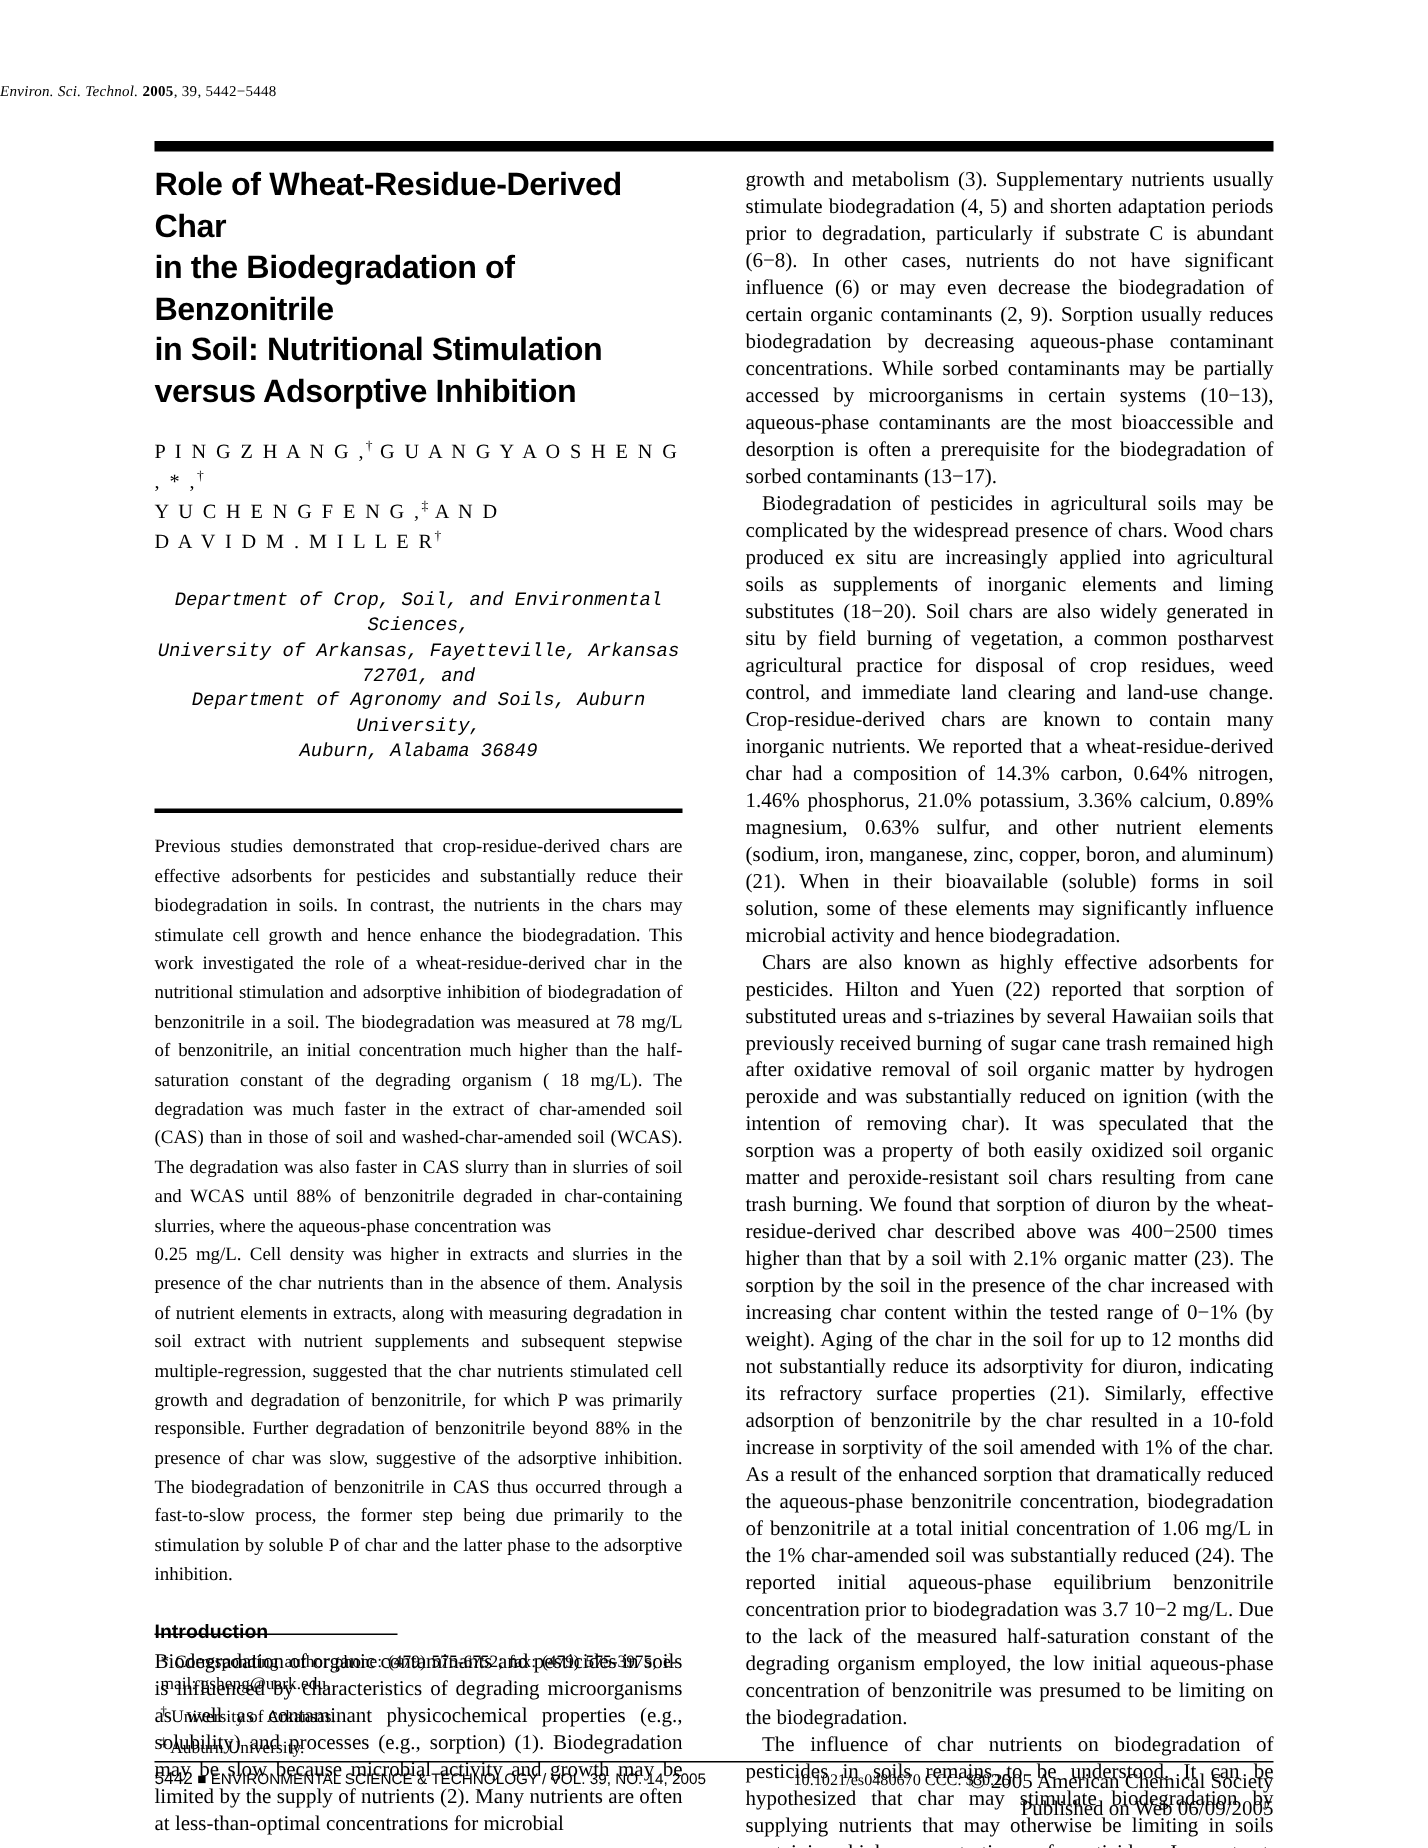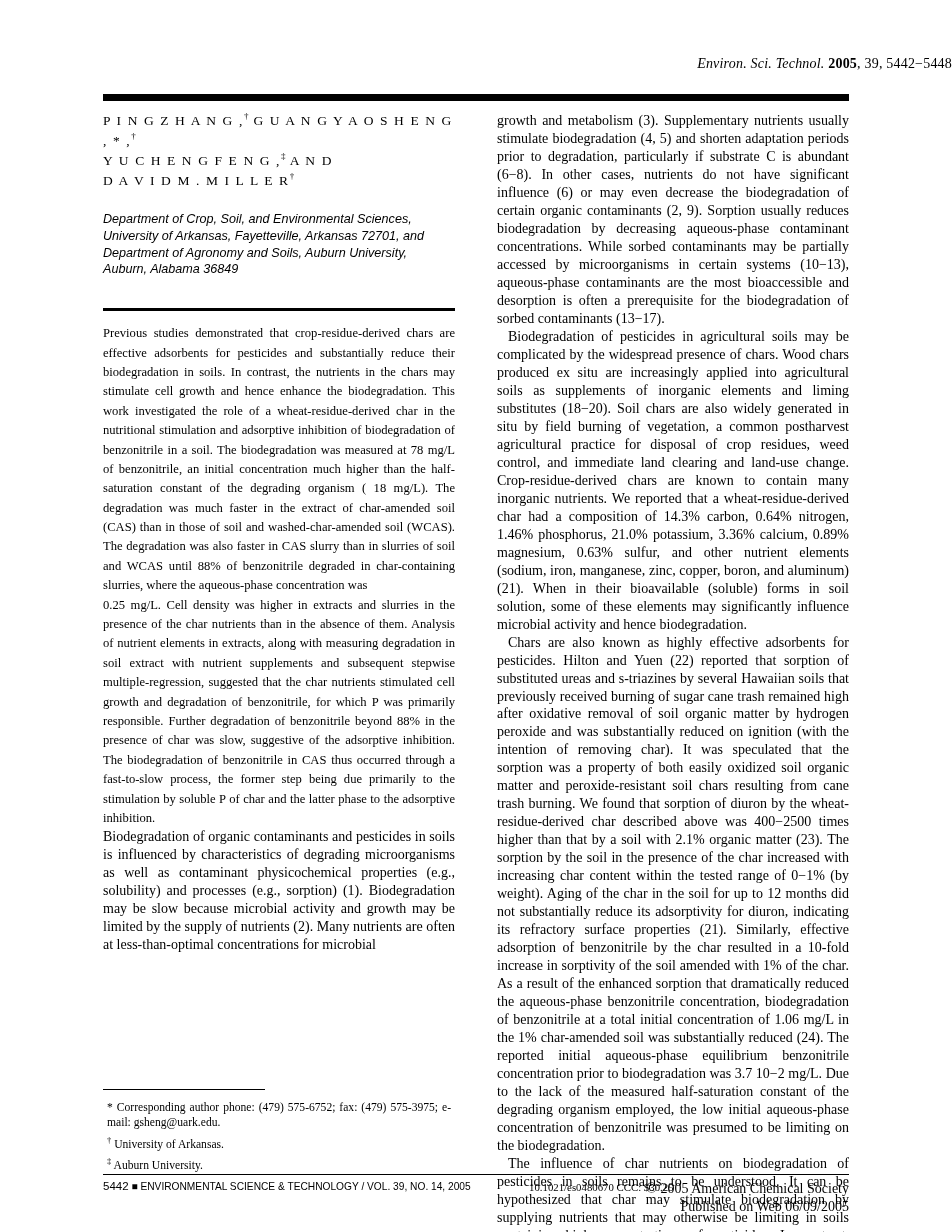--- a/index.html
+++ b/index.html
@@ -21,23 +21,23 @@
     box-sizing: border-box;
     padding: 0;
   }
 
   
   .running-head {
     position: absolute;
     top: 56px;
     left: 0;
     width: 952px;
-    text-align: right;
-    font-family: "Liberation Serif", serif;
-    font-size: 14px;
+    text-align: left;
+    font-family: "Liberation Serif", serif;
+    font-size: 10px;
     letter-spacing: 0.2px;
   }
   .running-head .journal { font-style: italic; }
   .running-head .year { font-weight: bold; }
 
   
   .top-rule {
     position: absolute;
     top: 94px;
     left: 103px;
@@ -69,25 +69,26 @@
   .authors {
     font-family: "Liberation Serif", serif;
     font-size: 13.5px;
     letter-spacing: 1.6px;
     line-height: 1.45;
     margin-bottom: 21px;
   }
   .authors sup { letter-spacing: 0; font-size: 9px; vertical-align: super; }
 
   .affil {
-    font-family: Liberation Sans, sans-serif;
+    font-family: Liberation Mono, monospace;
     font-style: italic;
     font-size: 12.6px;
     line-height: 1.33;
     margin-bottom: 4px;
+    text-align: center;
   }
 
   
   .abs-rule {
     margin-top: 30px;
     margin-bottom: 13px;
     width: 352px;
     height: 3px;
     background: #000;
   }
@@ -181,20 +182,26 @@
 
   <div class="running-head">
     <span class="journal">Environ. Sci. Technol.</span>
     <span class="year">2005</span><span>, </span><span>39</span><span>, </span><span>5442−5448</span>
   </div>
 
   <div class="top-rule"></div>
 
   <div class="col col-left">
 
+    <h1 class="title">
+      <span>Role of Wheat-Residue-Derived Char</span><br>
+      <span>in the Biodegradation of Benzonitrile</span><br>
+      <span>in Soil:  Nutritional Stimulation</span><br>
+      <span>versus Adsorptive Inhibition</span>
+    </h1>
 
     <div class="authors">
       <span>P I N G   Z H A N G ,</span><sup>†</sup><span> G U A N G Y A O   S H E N G , * ,</span><sup>†</sup><br>
       <span>Y U C H E N G   F E N G ,</span><sup>‡</sup><span>  A N D</span><br>
       <span>D A V I D   M .   M I L L E R</span><sup>†</sup>
     </div>
 
     <div class="affil">
       <span>Department of Crop, Soil, and Environmental Sciences,</span><br>
       <span>University of Arkansas, Fayetteville, Arkansas 72701, and</span><br>
@@ -202,20 +209,21 @@
       <span>Auburn, Alabama 36849</span>
     </div>
 
     <div class="abs-rule"></div>
 
     <div class="abstract">
       <p>Previous studies demonstrated that crop-residue-derived chars are effective adsorbents for pesticides and substantially reduce their biodegradation in soils. In contrast, the nutrients in the chars may stimulate cell growth and hence enhance the biodegradation. This work investigated the role of a wheat-residue-derived char in the nutritional stimulation and adsorptive inhibition of biodegradation of benzonitrile in a soil. The biodegradation was measured at 78 mg/L of benzonitrile, an initial concentration much higher than the half-saturation constant of the degrading organism (  18 mg/L). The degradation was much faster in the extract of char-amended soil (CAS) than in those of soil and washed-char-amended soil (WCAS). The degradation was also faster in CAS slurry than in slurries of soil and WCAS until   88% of benzonitrile degraded in char-containing slurries, where the aqueous-phase concentration was</p>
       <p>0.25 mg/L. Cell density was higher in extracts and slurries in the presence of the char nutrients than in the absence of them. Analysis of nutrient elements in extracts, along with measuring degradation in soil extract with nutrient supplements and subsequent stepwise multiple-regression, suggested that the char nutrients stimulated cell growth and degradation of benzonitrile, for which P was primarily responsible. Further degradation of benzonitrile beyond 88% in the presence of char was slow, suggestive of the adsorptive inhibition. The biodegradation of benzonitrile in CAS thus occurred through a fast-to-slow process, the former step being due primarily to the stimulation by soluble P of char and the latter phase to the adsorptive inhibition.</p>
     </div>
 
+    <div class="sec-head">Introduction</div>
 
     <div class="body-text">
       <p class="first">Biodegradation of organic contaminants and pesticides in soils is influenced by characteristics of degrading microorganisms as well as contaminant physicochemical properties (e.g., solubility) and processes (e.g., sorption) (1). Biodegradation may be slow because microbial activity and growth may be limited by the supply of nutrients (2). Many nutrients are often at less-than-optimal concentrations for microbial</p>
     </div>
   </div>
 
   <div class="col col-right">
     <div class="body-text">
       <p class="first">growth and metabolism (3). Supplementary nutrients usually stimulate biodegradation (4, 5) and shorten adaptation periods prior to degradation, particularly if substrate C is abundant (6−8). In other cases, nutrients do not have significant influence (6) or may even decrease the biodegradation of certain organic contaminants (2, 9). Sorption usually reduces biodegradation by decreasing aqueous-phase contaminant concentrations. While sorbed contaminants may be partially accessed by microorganisms in certain systems (10−13), aqueous-phase contaminants are the most bioaccessible and desorption is often a prerequisite for the biodegradation of sorbed contaminants (13−17).</p>
       <p>Biodegradation of pesticides in agricultural soils may be complicated by the widespread presence of chars. Wood chars produced ex situ are increasingly applied into agricultural soils as supplements of inorganic elements and liming substitutes (18−20). Soil chars are also widely generated in situ by field burning of vegetation, a common postharvest agricultural practice for disposal of crop residues, weed control, and immediate land clearing and land-use change. Crop-residue-derived chars are known to contain many inorganic nutrients. We reported that a wheat-residue-derived char had a composition of 14.3% carbon, 0.64% nitrogen, 1.46% phosphorus, 21.0% potassium, 3.36% calcium, 0.89% magnesium, 0.63% sulfur, and other nutrient elements (sodium, iron, manganese, zinc, copper, boron, and aluminum) (21). When in their bioavailable (soluble) forms in soil solution, some of these elements may significantly influence microbial activity and hence biodegradation.</p>

